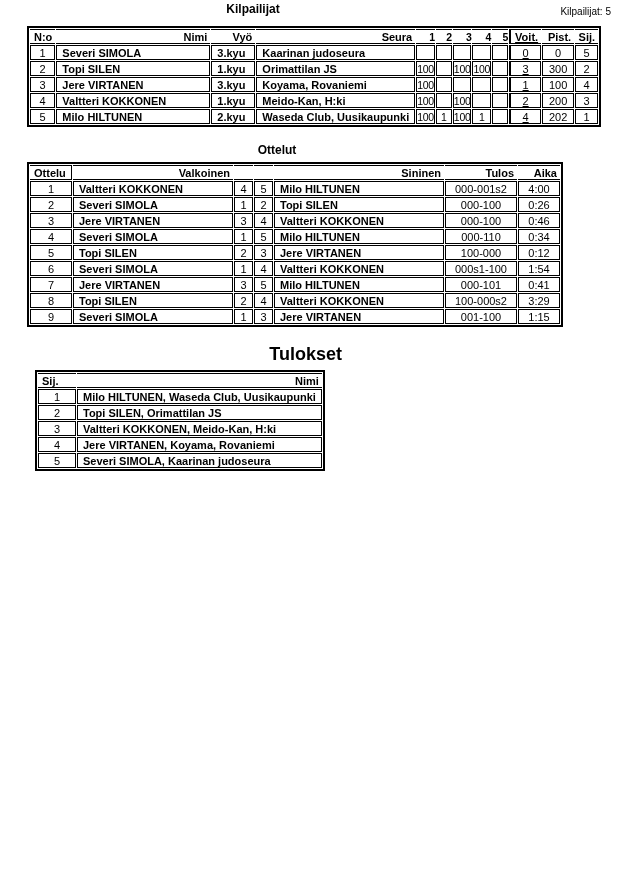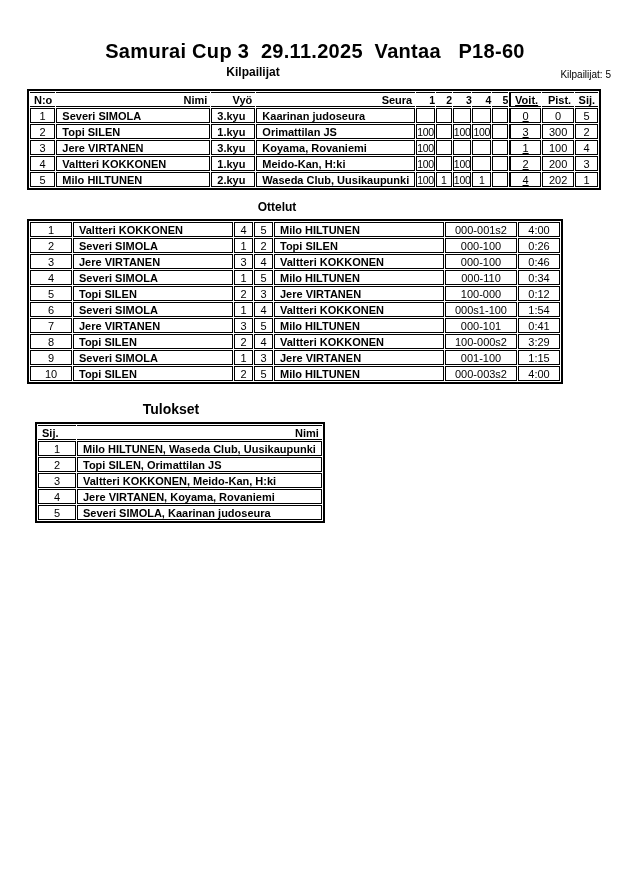--- a/index.html
+++ b/index.html
@@ -32,31 +32,30 @@
   td.h { border-left:none; border-right:none; font-weight:bold; text-align:right; }
   td.hL { text-align:left; padding-left:4px; }
   td.hdr-ottelu { border-right:1px solid #000; }
   .c { text-align:center; }
   .l { text-align:left; padding:0 5px;font-weight:bold; }
   .m { padding:0; text-align:center; font-size:10.5px; letter-spacing:-.3px; }
   .thickL { border-left:2px solid #000 !important;text-decoration:underline; }
   .bold { font-weight:bold; }
 
   #kilp-table { margin:2px 12px 0 27px; }
-  .ottelut-title { width:554px; text-align:center; font-size:12px; font-weight:bold; margin-top:10px; }
+  .ottelut-title { width:554px; text-align:center; font-size:12px; font-weight:bold; margin-top:16px; }
   #match-table { margin:5px 0 0 27px; }
-  .tulokset-title { width:342px; text-align:center; font-size:14px; font-weight:bold; margin-top:17px; }
+  .tulokset-title { width:342px; text-align:right; font-size:18px; font-weight:bold; margin-top:17px; }
   #result-table { margin:5px 0 0 35px; }
 </style>
 </head>
 <body>
 
 <div class="page">
 
-  <div class="doc-title">Samurai Cup 3  29.11.2025  Vantaa   P18-60</div>
 
   <div class="subtitle-row">
     <div class="kilp-subtitle">Kilpailijat</div>
     <div class="count-label">Kilpailijat: 5</div>
   </div>
 
   <table id="kilp-table">
     <colgroup>
       <col style="width:24px">
         <col style="width:154px">
@@ -170,20 +169,29 @@
     <colgroup>
       <col style="width:42px">
         <col style="width:160px">
         <col style="width:19px">
         <col style="width:19px">
       <col style="width:170px">
         <col style="width:72px">
         <col style="width:42px">
     </colgroup>
     <tbody id="match-body">
+      <tr>
+        <td class="h hL hdr-ottelu">Ottelu</td>
+        <td class="h">Valkoinen</td>
+        <td class="h"></td>
+        <td class="h"></td>
+        <td class="h">Sininen</td>
+        <td class="h">Tulos</td>
+        <td class="h">Aika</td>
+      </tr>
 
   <tr>
     <td class="c">1</td>
     <td class="l">Valtteri KOKKONEN</td>
     <td class="c">4</td>
     <td class="c">5</td>
     <td class="l bold">Milo HILTUNEN</td>
     <td class="c">000-001s2</td>
     <td class="c">4:00</td>
   </tr>
@@ -261,29 +269,20 @@
   <tr>
     <td class="c">9</td>
     <td class="l">Severi SIMOLA</td>
     <td class="c">1</td>
     <td class="c">3</td>
     <td class="l bold">Jere VIRTANEN</td>
     <td class="c">001-100</td>
     <td class="c">1:15</td>
   </tr>
 
-  <tr>
-    <td class="c">10</td>
-    <td class="l">Topi SILEN</td>
-    <td class="c">2</td>
-    <td class="c">5</td>
-    <td class="l bold">Milo HILTUNEN</td>
-    <td class="c">000-003s2</td>
-    <td class="c">4:00</td>
-  </tr>
 </tbody>
   </table>
 
   <div class="tulokset-title">Tulokset</div>
 
   <table id="result-table">
     <colgroup>
       <col style="width:38px">
         <col style="width:236px">
     </colgroup>

